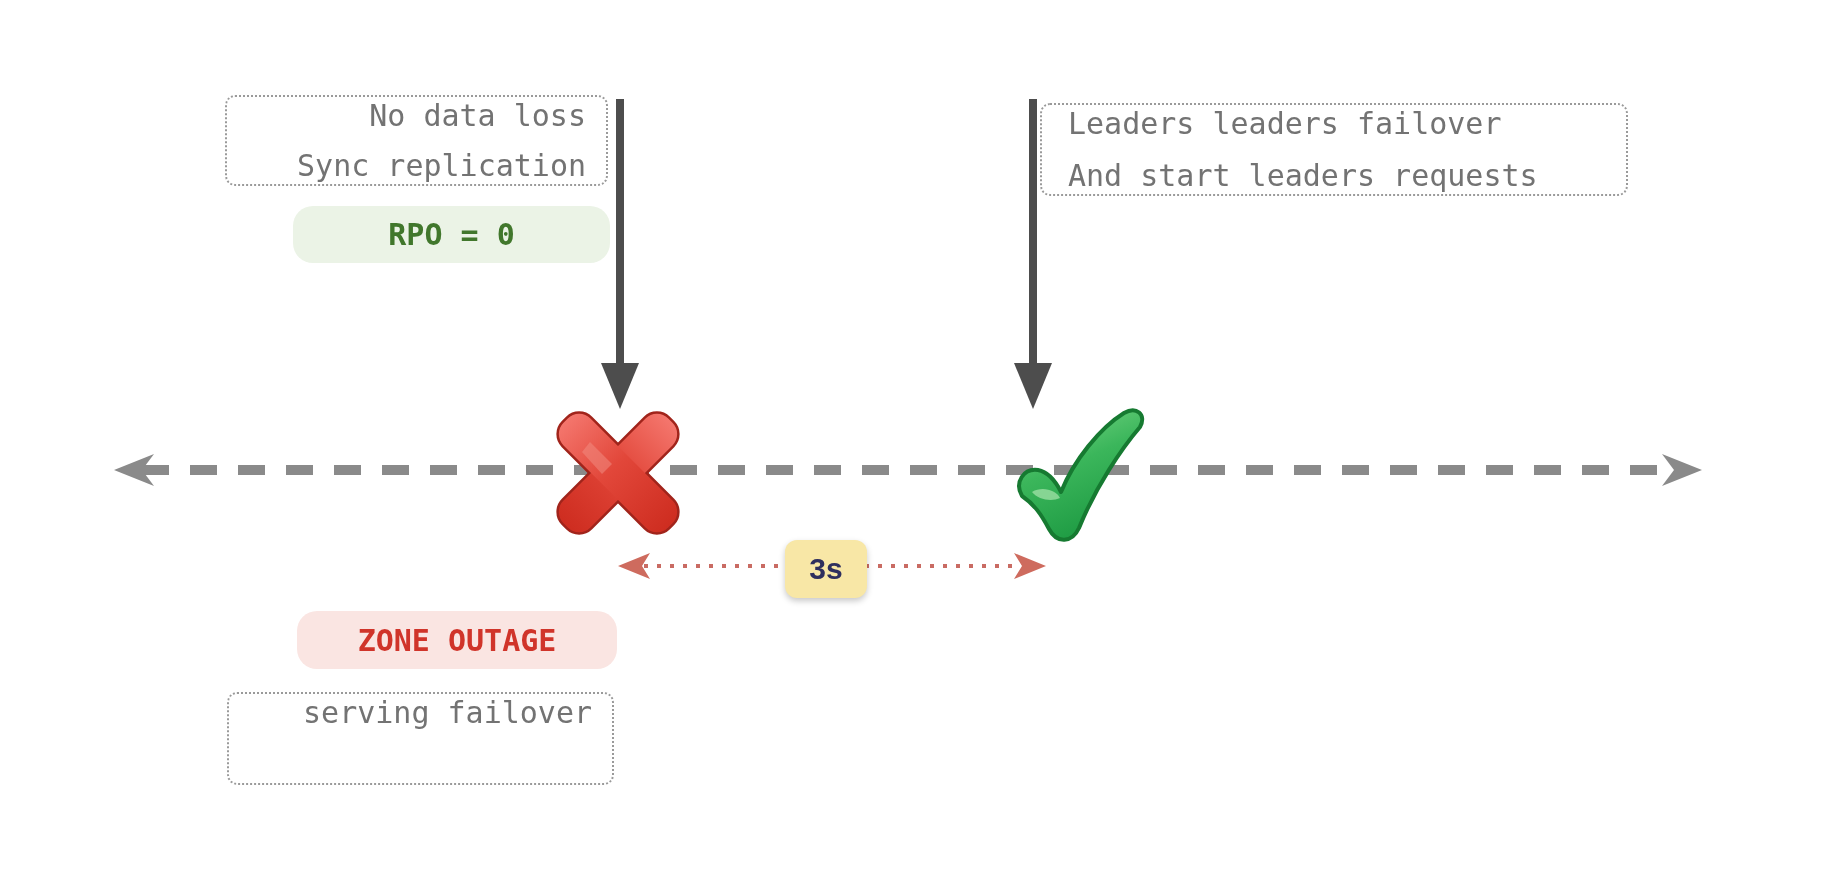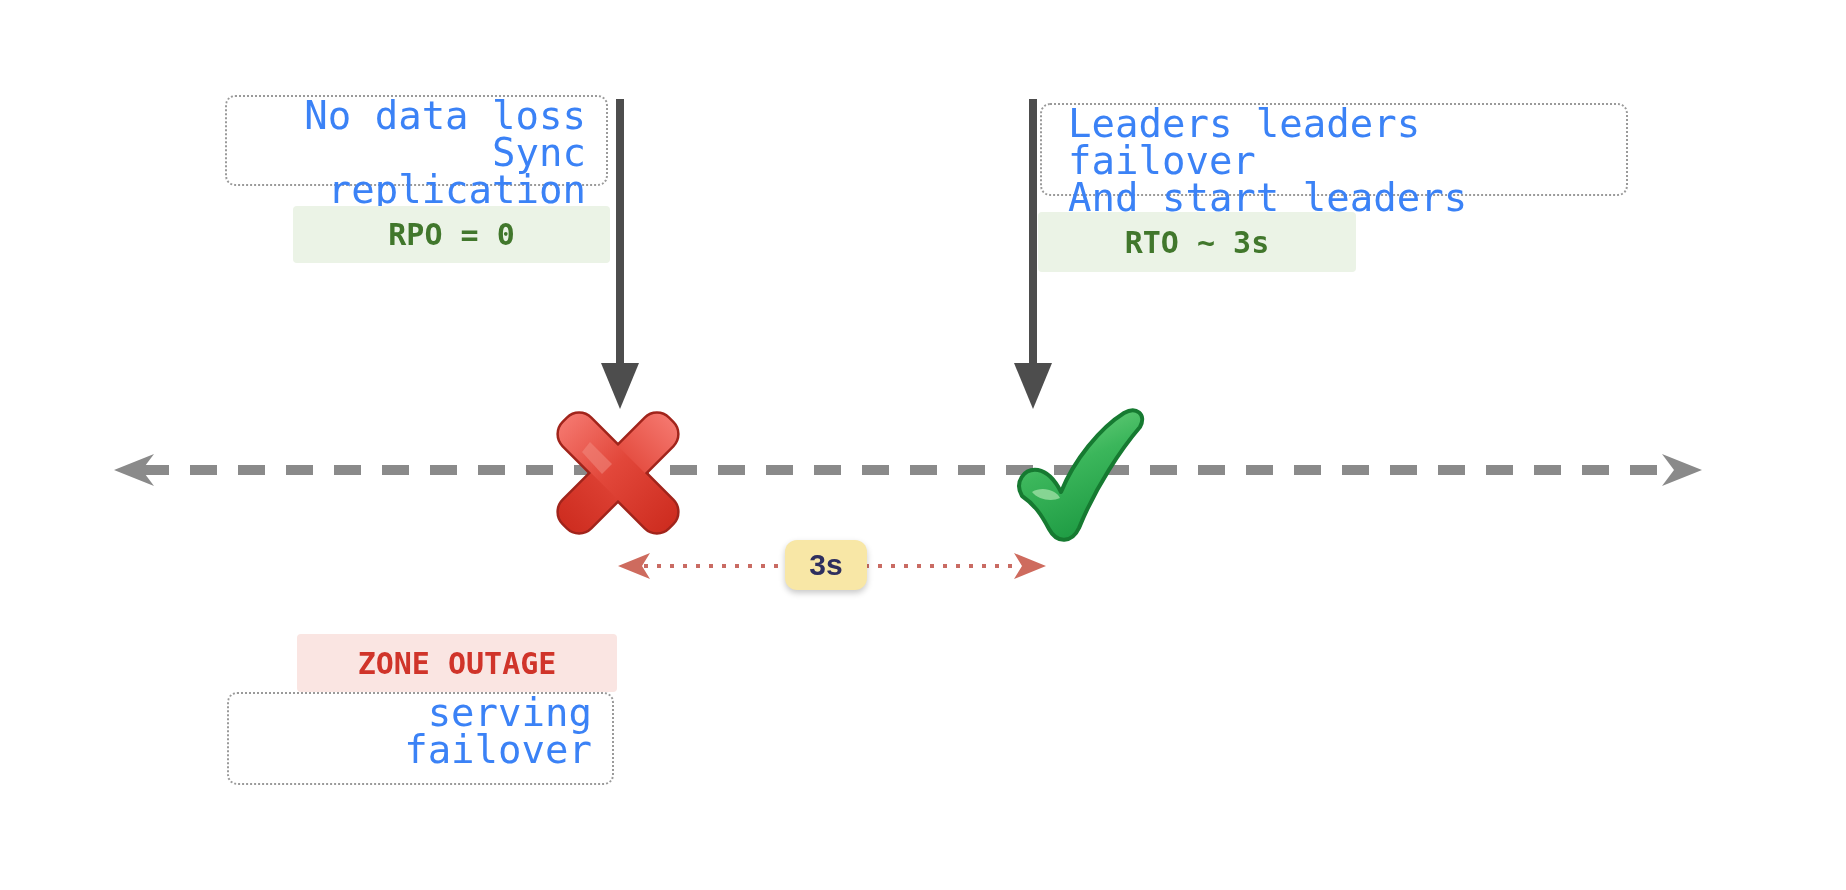--- a/index.html
+++ b/index.html
@@ -9,33 +9,33 @@
     background:#ffffff;
     overflow:hidden;
     font-family:"DejaVu Sans Mono","Liberation Mono",monospace;
   }
   .dotted-box{
     position:absolute;
     box-sizing:border-box;
     border:2px dotted #9a9a9a;
     border-radius:10px;
     background:#ffffff;
-    color:#3b82f6;
-    font-size:39px;
+    color:#737373;
+    font-size:30px;
     line-height:37px;
     display:flex;
     flex-direction:column;
-    justify-content:flex-start;
+    justify-content:space-between;
   }
   .dotted-box.align-right{text-align:right;padding-right:20px;padding-left:12px;}
   .dotted-box.align-left{text-align:left;padding-left:26px;padding-right:12px;}
   .badge{
     position:absolute;
     box-sizing:border-box;
-    border-radius:4px;
+    border-radius:20px;
     display:flex;
     align-items:center;
     justify-content:center;
     font-weight:bold;
     font-size:30px;
   }
   .badge-green{background:#EBF3E6;color:#41772C;}
   .badge-red{background:#FAE5E2;color:#D0342A;}
   .badge-yellow{
     background:#F8E7A6;color:#2E2F5E;
@@ -123,29 +123,26 @@
 
   <div class="badge badge-green z-box" style="left:293px;top:206px;width:317px;height:57px;">
     <span>RPO = 0</span>
   </div>
 
   <div class="dotted-box align-left z-box" style="left:1040px;top:103px;width:588px;height:93px;">
     <span>Leaders leaders failover</span>
     <span>And start leaders requests</span>
   </div>
 
-  <div class="badge badge-green z-box" style="left:1038px;top:212px;width:318px;height:60px;">
-    <span>RTO ~ 3s</span>
-  </div>
 
-  <div class="badge badge-yellow" style="left:785px;top:540px;width:82px;height:50px;text-align:right;">
+  <div class="badge badge-yellow" style="left:785px;top:540px;width:82px;height:58px;text-align:right;">
     <span>3s</span>
   </div>
 
-  <div class="badge badge-red z-box" style="left:297px;top:634px;width:320px;height:58px;">
+  <div class="badge badge-red z-box" style="left:297px;top:611px;width:320px;height:58px;">
     <span>ZONE OUTAGE</span>
   </div>
 
   <div class="dotted-box align-right z-box" style="left:227px;top:692px;width:387px;height:93px;">
     <span>serving failover</span>
   </div>
 
 </div>
 
 </body></html>

